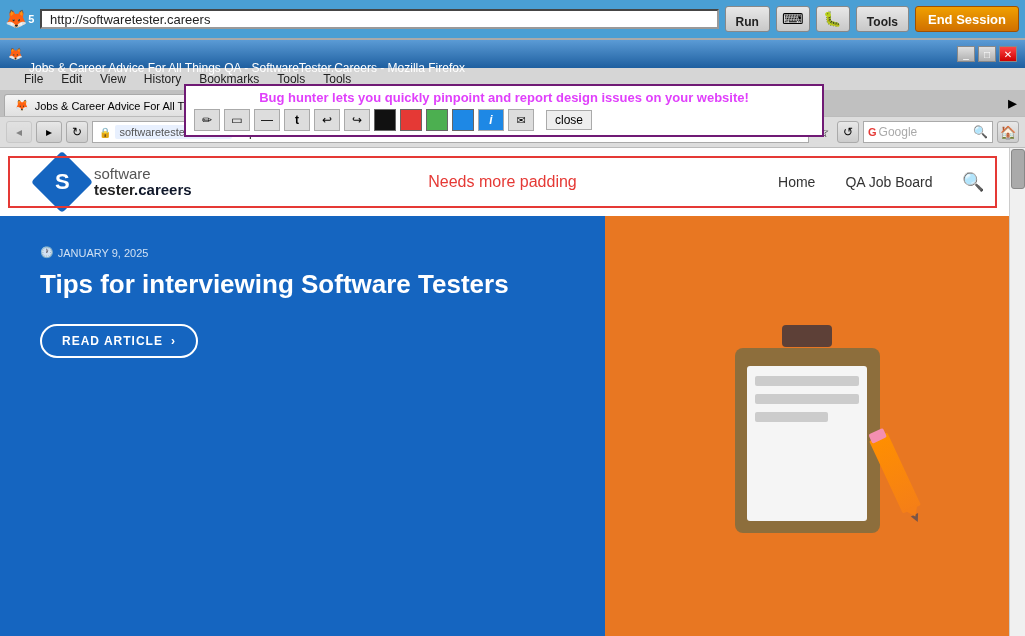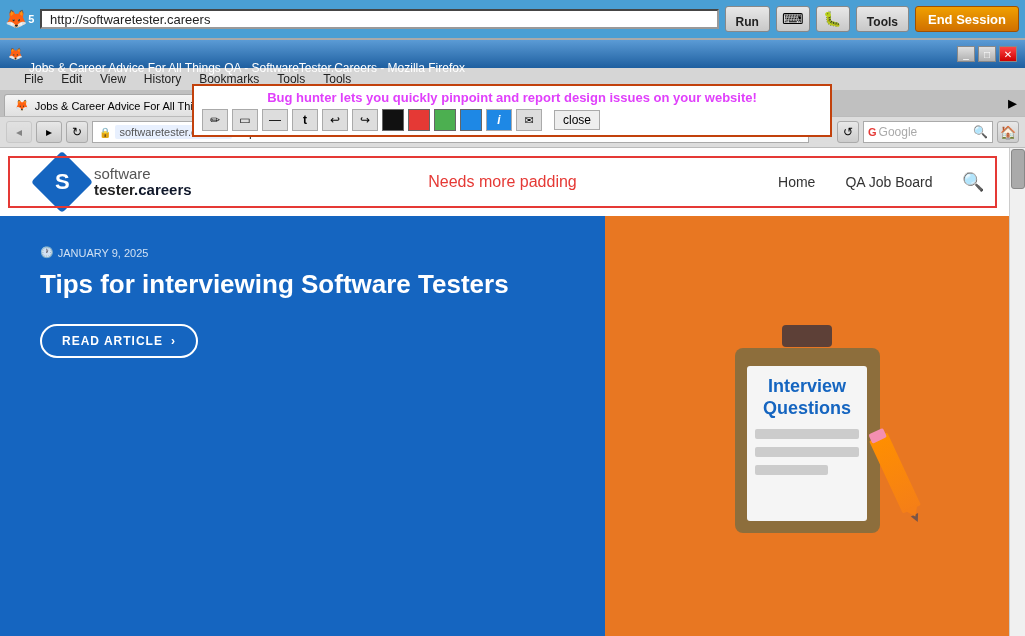--- a/index.html
+++ b/index.html
@@ -66,25 +66,25 @@
       border: 1px solid #888;
       border-radius: 3px;
       cursor: pointer;
       display: flex; align-items: center; justify-content: center;
       font-size: 15px;
     }
 
     
     .bug-hunter-bar {
       background: white;
-      border: 2px solid #c2410c;
+      border: 2px solid #701a75;
       margin: 4px auto;
       width: 640px;
       position: absolute;
-      left: 192px;
+      left: 184px;
       top: 42px;
       z-index: 100;
       padding: 4px 8px;
     }
     .bug-hunter-text {
       color: #e040fb;
       font-size: 13px;
       font-weight: bold;
       text-align: center;
       margin-bottom: 4px;
@@ -589,24 +589,20 @@
     </div>
 
     <div class="blog-right">
       <div class="clipboard-wrap">
 
         <div class="clipboard-board"></div>
 
         <div class="clipboard-clip"></div>
 
         <div class="clipboard-paper">
-          <div class="clipboard-title">
-            <div>Interview</div>
-            <div>Questions</div>
-          </div>
           <div class="clipboard-line"></div>
           <div class="clipboard-line"></div>
           <div class="clipboard-line" style="width:70%;"></div>
         </div>
 
         <div class="pencil">
           <div class="pencil-eraser"></div>
           <div class="pencil-tip"></div>
         </div>
       </div>

